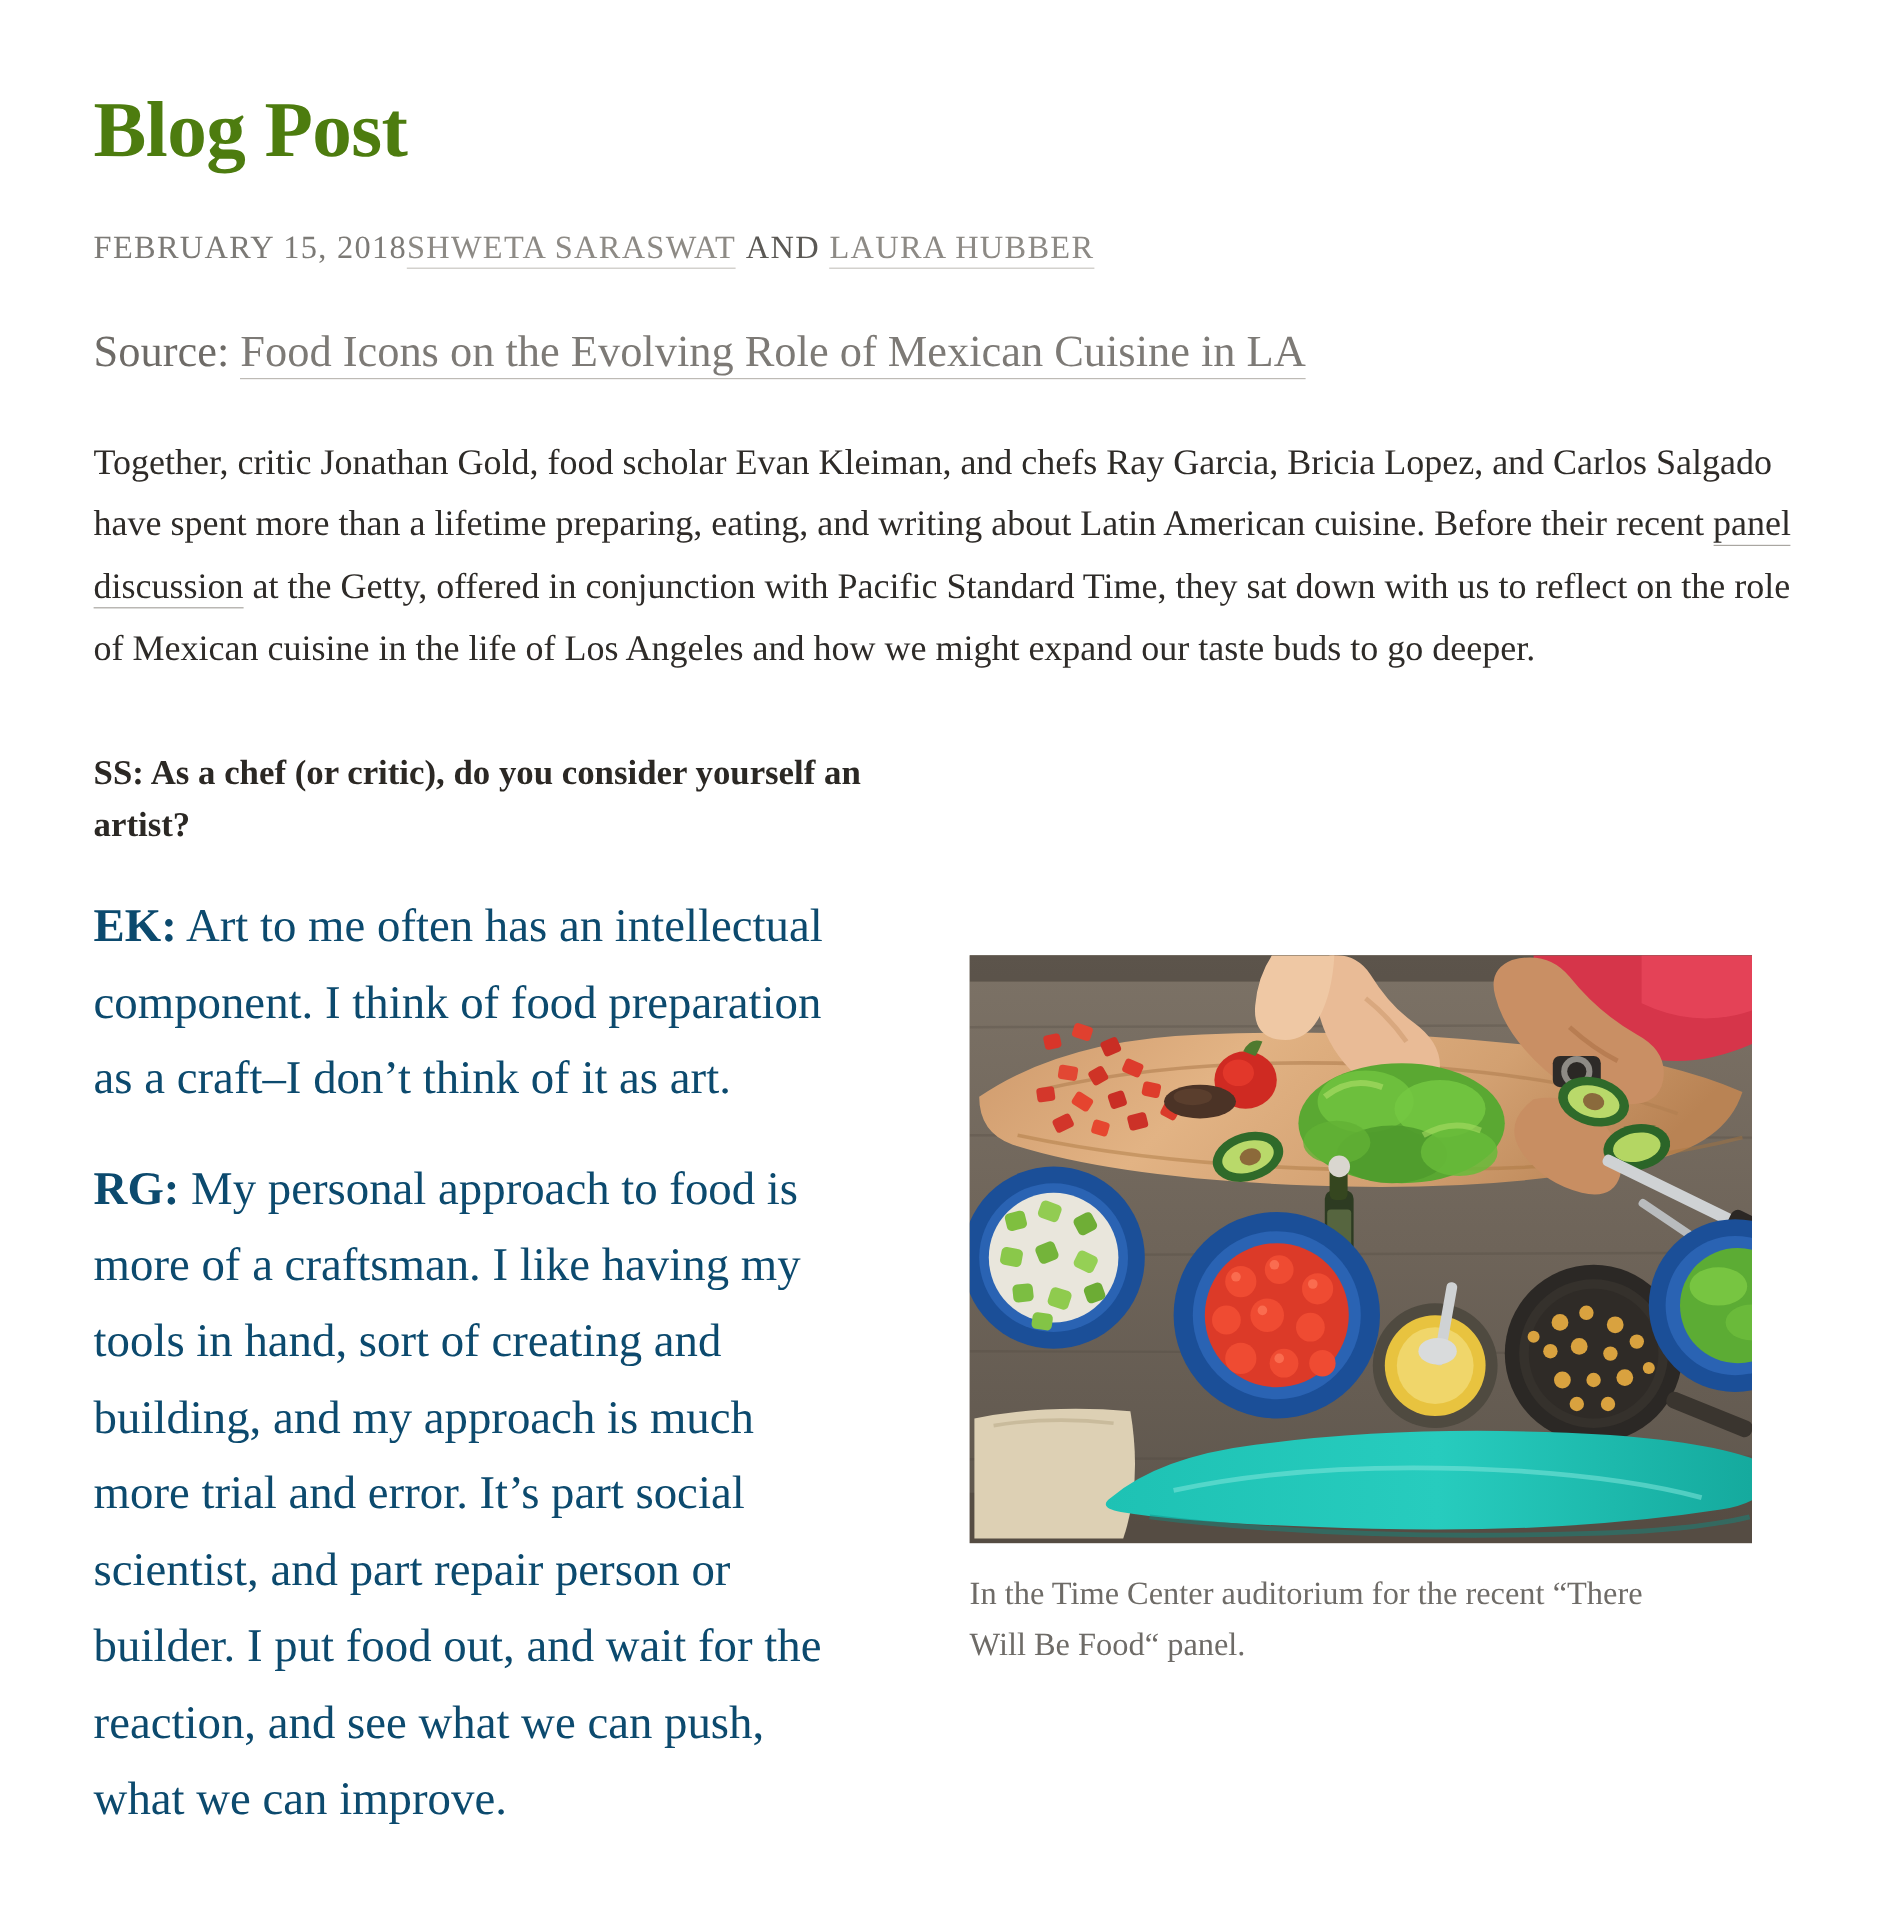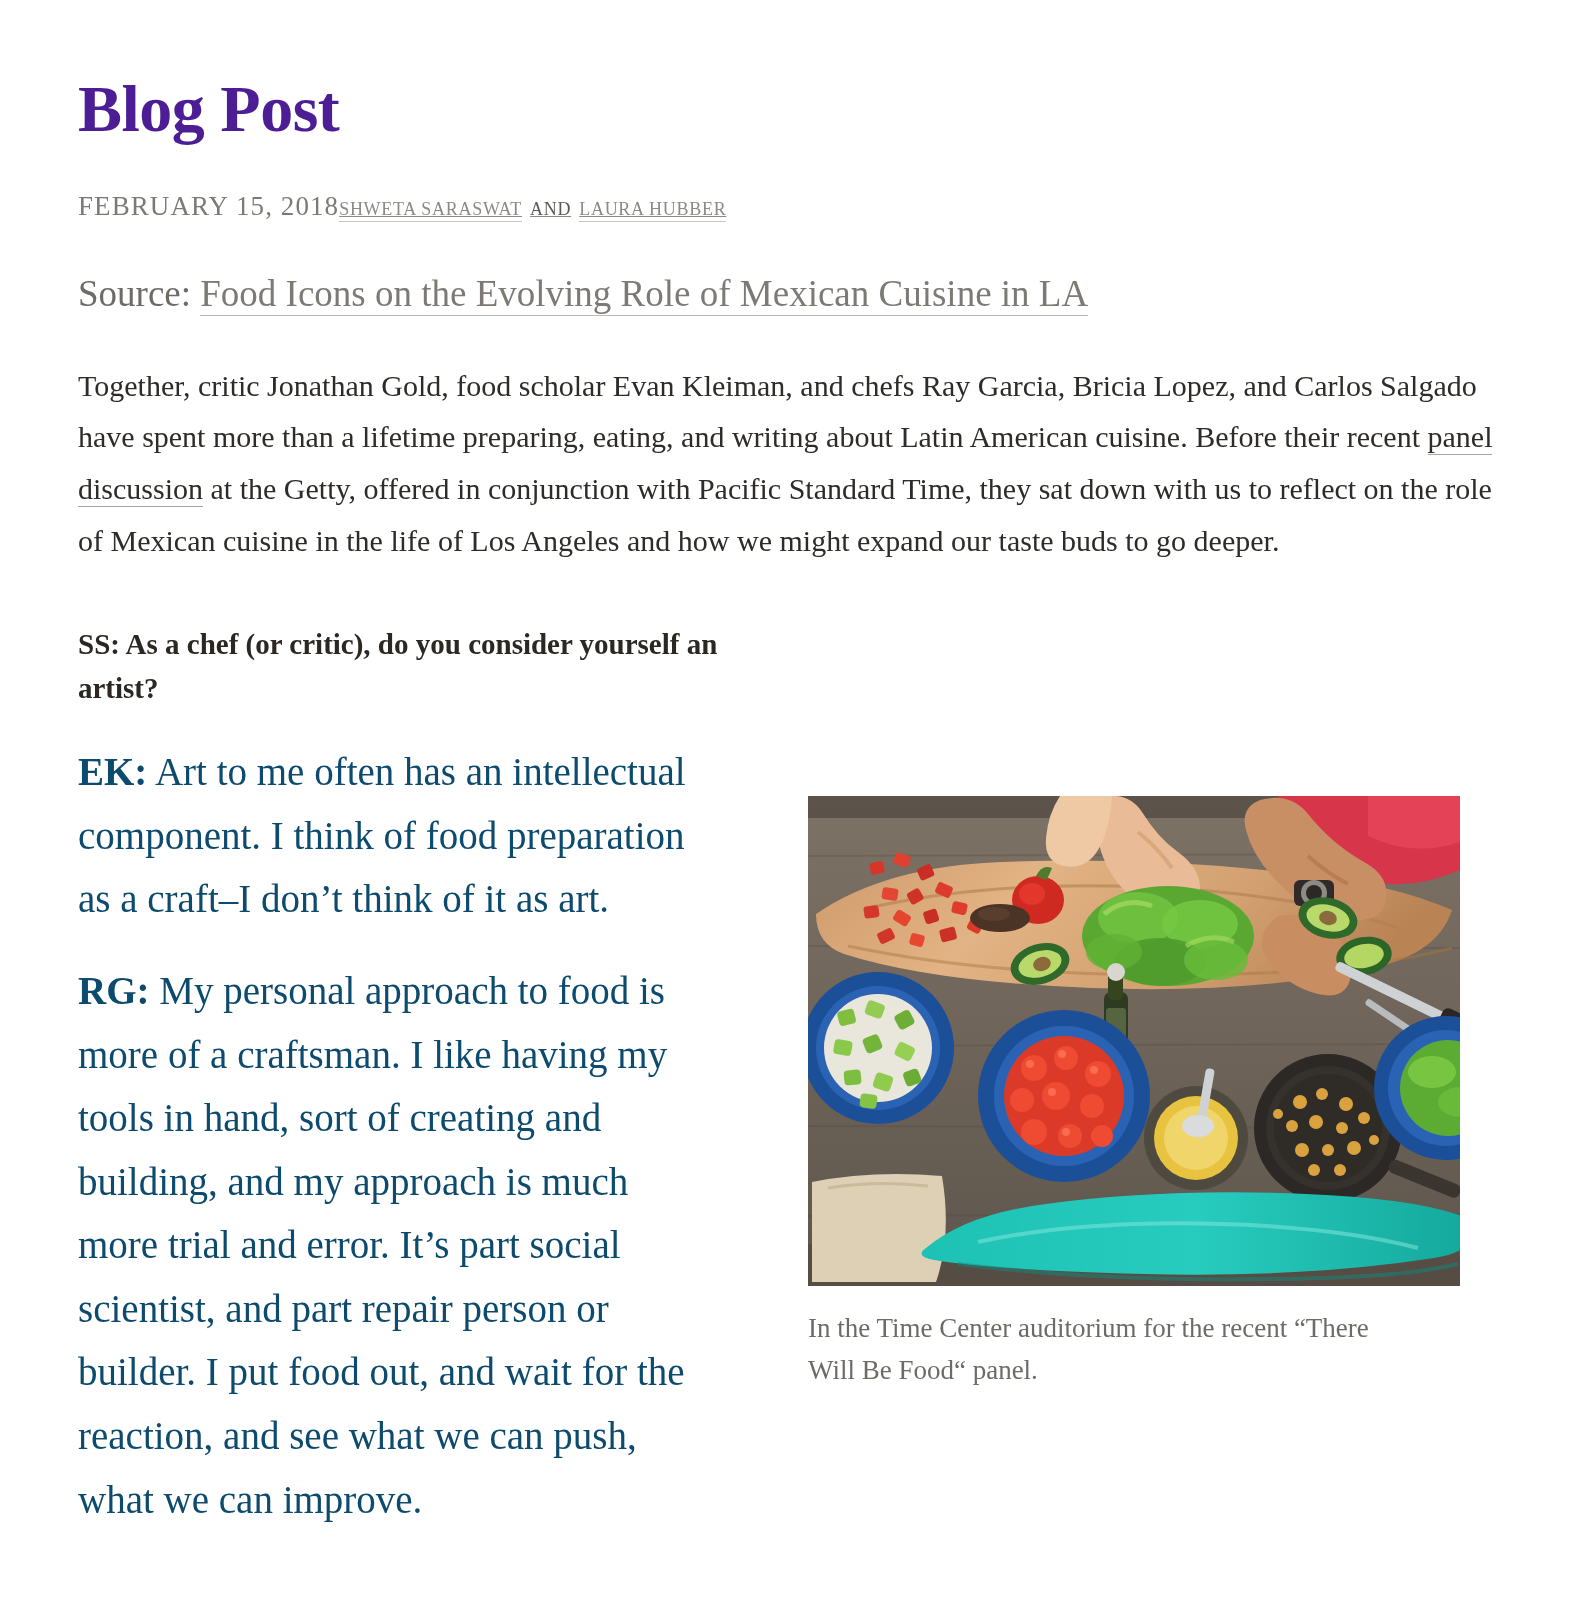--- a/index.html
+++ b/index.html
@@ -18,41 +18,40 @@
     width: 1572px;
     box-sizing: border-box;
     padding: 64px 78px 0 78px;
   }
   .post-title {
     font-family: "Liberation Serif", serif;
     font-weight: bold;
     font-size: 66px;
     line-height: 1.05;
     letter-spacing: -0.5px;
-    color: #4c1d95;
+    color: #4d7c0f;
     margin: 10px 0 48px 0;
   }
   .meta-row {
     display: flex;
     align-items: baseline;
     justify-content: flex-start;
     margin-bottom: 44px;
   }
   .meta-date {
     font-size: 27px;
     letter-spacing: 0.04em;
     color: #7c7a76;
     text-transform: uppercase;
   }
   .meta-authors {
-    font-size: 18px;
+    font-size: 27px;
     letter-spacing: 0.04em;
     color: #8d8a85;
     text-transform: uppercase;
-    text-decoration: underline;
   }
   .meta-authors .author {
     color: #8d8a85;
     text-decoration: none;
     border-bottom: 1px solid #c9c6c1;
     padding-bottom: 2px;
     cursor: pointer;
   }
   .meta-authors .conj {
     color: #5b5955;

